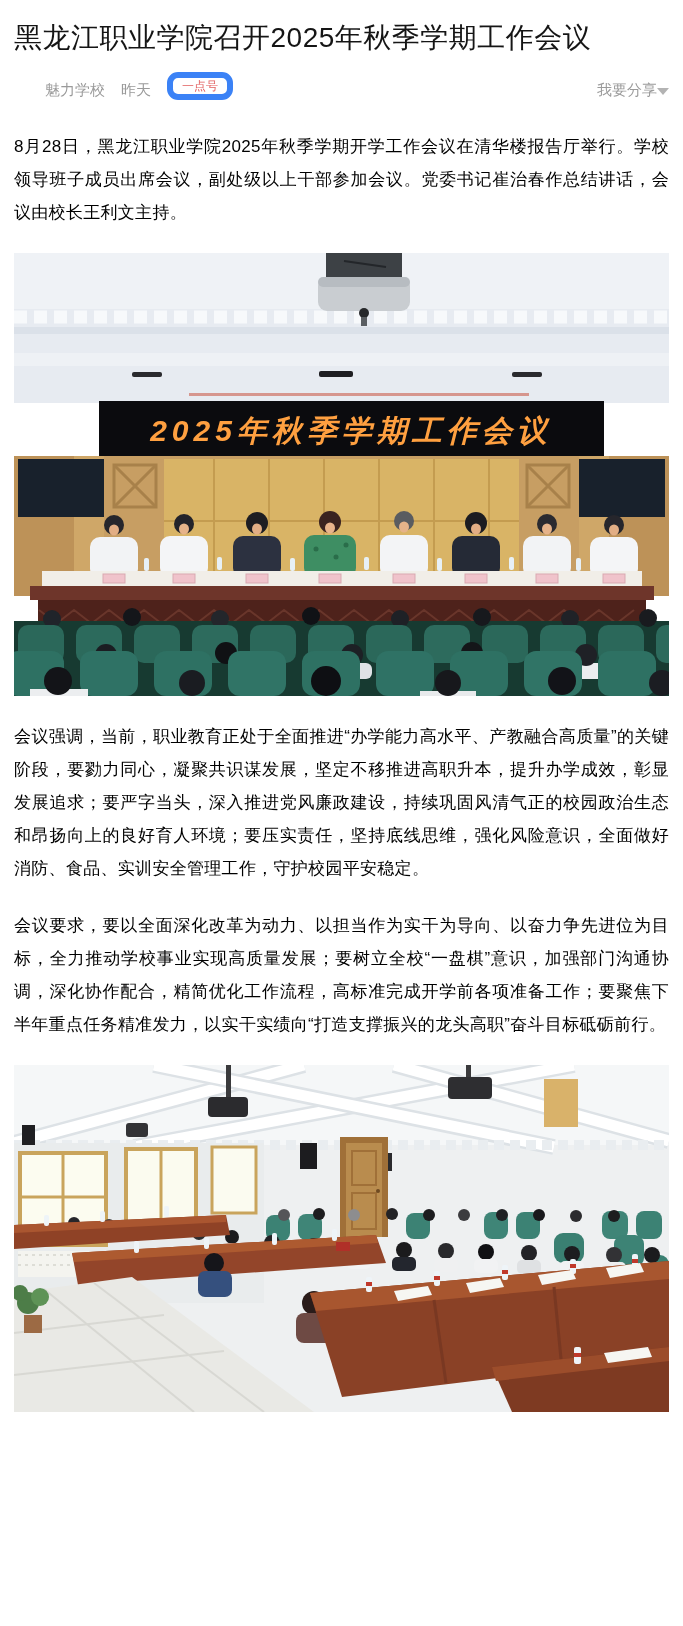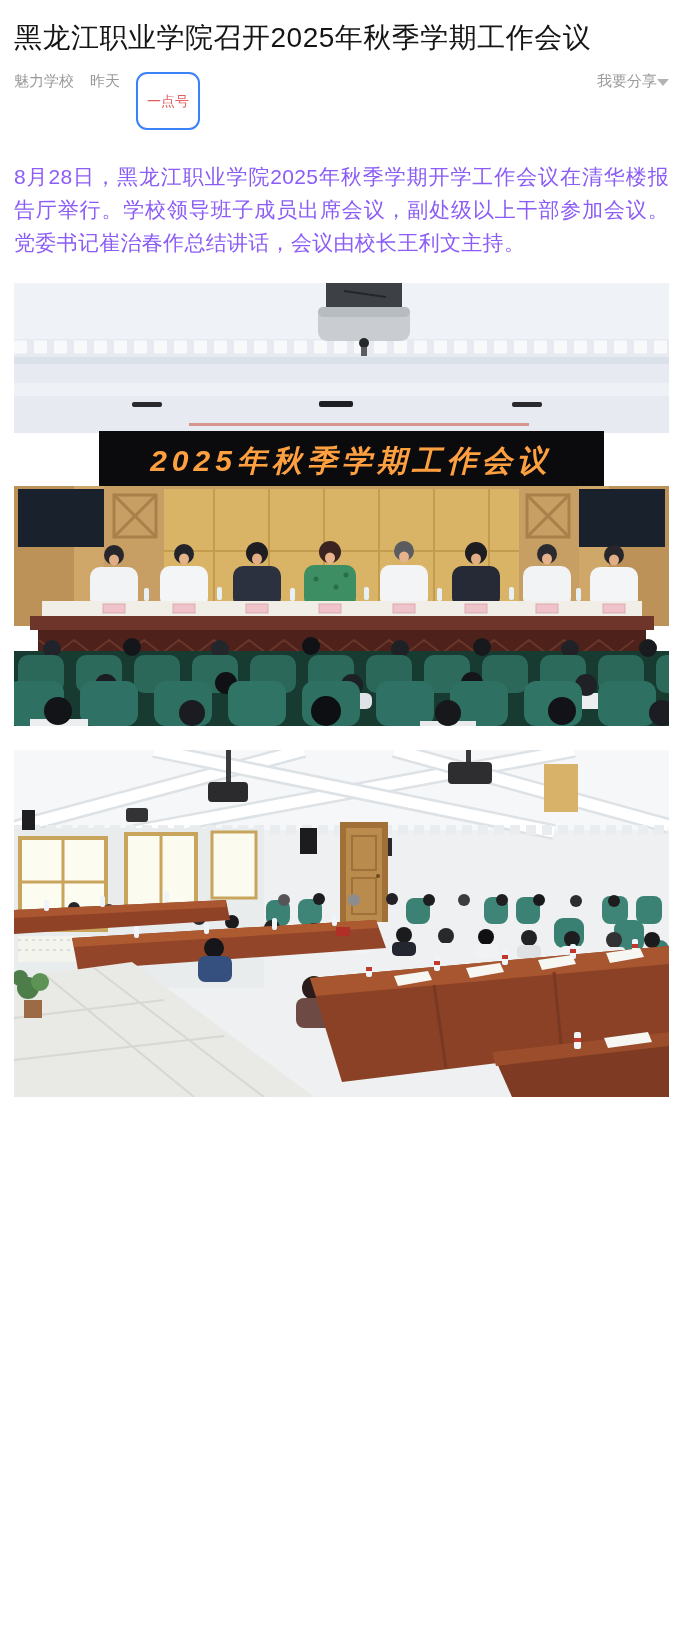--- a/index.html
+++ b/index.html
@@ -1,25 +1,25 @@
 <!DOCTYPE html>
 <html><head>
 <meta charset="utf-8">
 <style>
   html,body{margin:0;padding:0;background:#ffffff;}
   body{width:683px;font-family:"Liberation Sans","DejaVu Sans",sans-serif;color:#3e3e3e;}
   .container{padding:16px 14px 10px 14px;}
   h1.title{font-size:28px;line-height:1.3;color:#151515;margin:4px 0 0 0;font-weight:400;letter-spacing:.5px;}
-  .byline{margin-top:16px;display:flex;align-items:flex-start;gap:16px;color:#9a9a9a;font-size:15px;}
+  .byline{margin-top:16px;display:flex;align-items:flex-end;gap:16px;color:#9a9a9a;font-size:15px;margin-left:31px;}
   .source{color:#9a9a9a;cursor:pointer;}
-  .badge{border:2px solid #3b82f6;color:#e25f5f;font-size:14px;line-height:16px;padding:19px 9px;border-radius:11px;background:#fff;}
+  .badge{border:6px solid #3b82f6;color:#e25f5f;font-size:12px;line-height:16px;padding:0 9px;border-radius:11px;background:#fff;}
   .share{margin-left:auto;display:flex;align-items:center;color:#9b9b9b;font-size:15px;cursor:pointer;}
   .caret{width:0;height:0;border-left:6px solid transparent;border-right:6px solid transparent;border-top:7px solid #b3b3b3;display:inline-block;margin-top:2px;}
   .article{margin-top:30px;}
-  .article p{font-size:21px;line-height:33px;text-align:justify;color:#8b5cf6;margin:12px 0 24px 0;letter-spacing:.3px;}
+  .article p{font-size:17px;line-height:33px;text-align:justify;color:#000000;margin:12px 0 24px 0;letter-spacing:.3px;}
   figure{margin:0 0 24px 0;font-style:italic;}
   figure svg{display:block;}
 </style>
 </head>
 <body>
 
 <div class="container">
 
   <h1 class="title">黑龙江职业学院召开2025年秋季学期工作会议</h1>
 
@@ -199,20 +199,22 @@
           <circle cx="178" cy="430" r="13" fill="#1a1c21"></circle>
           <circle cx="312" cy="428" r="15" fill="#0e0f13"></circle>
           <rect x="406" y="438" width="56" height="6" fill="#e8eaec"></rect>
             <circle cx="434" cy="430" r="13" fill="#17181c"></circle>
           <circle cx="548" cy="428" r="14" fill="#121318"></circle>
           <circle cx="648" cy="430" r="13" fill="#1b1d22"></circle>
         </g>
       </svg>
     </figure>
 
+    <p>会议强调，当前，职业教育正处于全面推进“办学能力高水平、产教融合高质量”的关键阶段，要勠力同心，凝聚共识谋发展，坚定不移推进高职升本，提升办学成效，彰显发展追求；要严字当头，深入推进党风廉政建设，持续巩固风清气正的校园政治生态和昂扬向上的良好育人环境；要压实责任，坚持底线思维，强化风险意识，全面做好消防、食品、实训安全管理工作，守护校园平安稳定。</p>
+    <p>会议要求，要以全面深化改革为动力、以担当作为实干为导向、以奋力争先进位为目标，全力推动学校事业实现高质量发展；要树立全校“一盘棋”意识，加强部门沟通协调，深化协作配合，精简优化工作流程，高标准完成开学前各项准备工作；要聚焦下半年重点任务精准发力，以实干实绩向“打造支撑振兴的龙头高职”奋斗目标砥砺前行。</p>
 
     <figure>
       <svg width="655" height="347" viewBox="0 0 655 347" xmlns="http://www.w3.org/2000/svg">
         <rect width="655" height="347" fill="#eef0f1"></rect>
 
         <g>
           <rect width="655" height="80" fill="#f5f7f8"></rect>
           <line x1="0" y1="78" x2="290" y2="0" stroke="#dde2e6" stroke-width="16"></line>
           <line x1="0" y1="78" x2="290" y2="0" stroke="#ffffff" stroke-width="11"></line>
           <line x1="120" y1="82" x2="560" y2="0" stroke="#dde2e6" stroke-width="16"></line>

